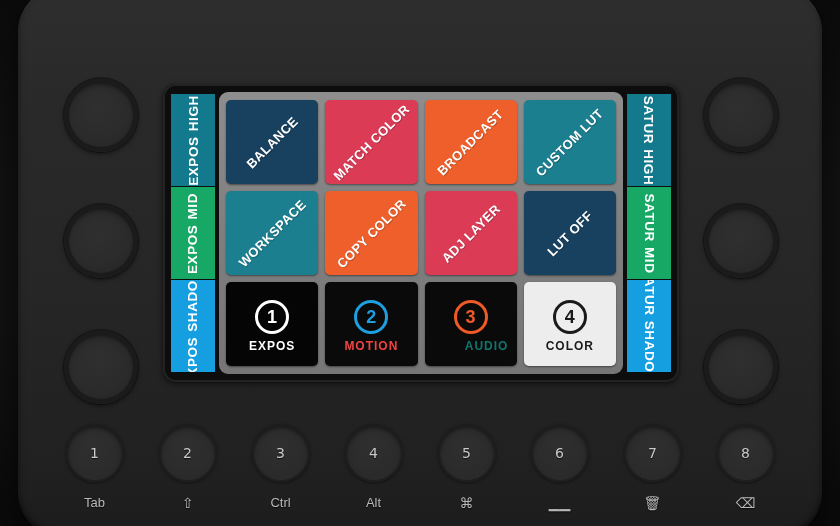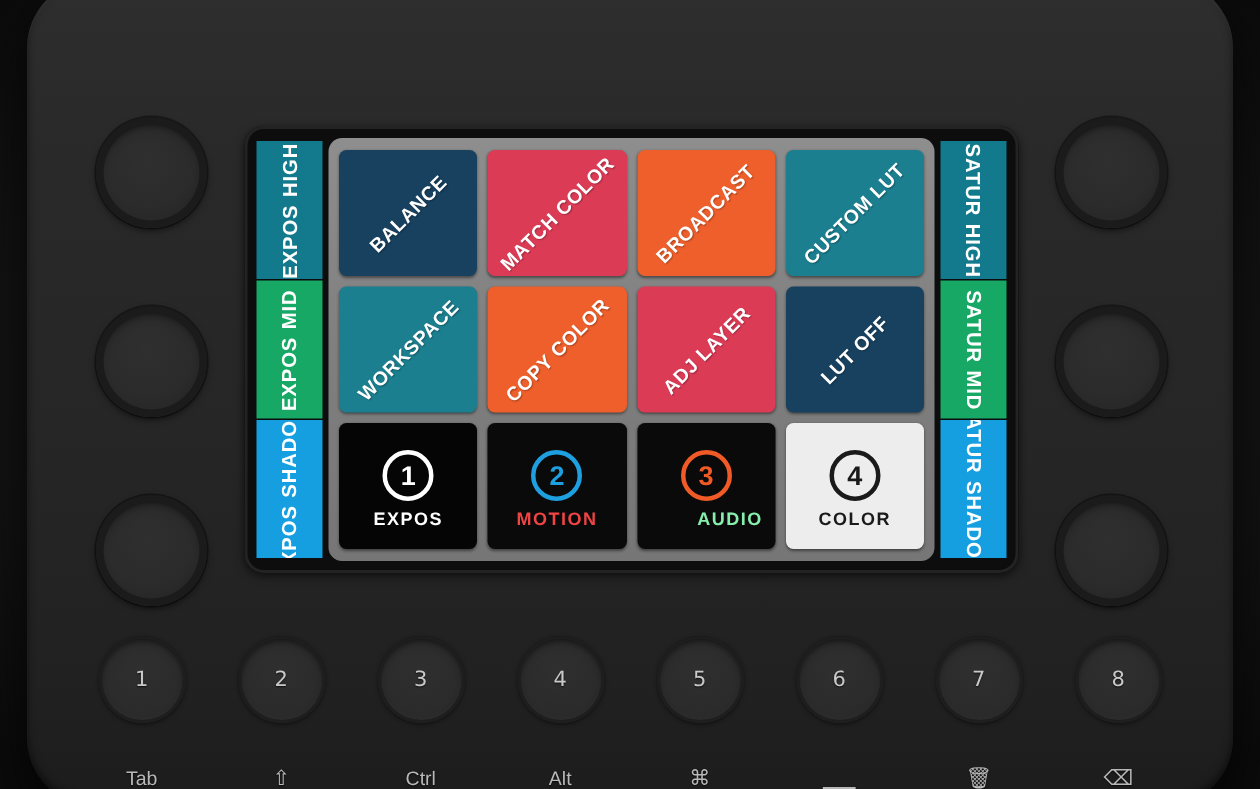--- a/index.html
+++ b/index.html
@@ -221,21 +221,21 @@
     align-items: center;
     justify-content: center;
     color: #c9c9c9;
     font-size: 14px;
     font-weight: 400;
     font-family: "DejaVu Sans", sans-serif;
     text-shadow: 0 1px 1px rgba(0,0,0,0.7);
   }
 
   .btn-sub {
-    margin-top: 29px;
+    margin-top: 13px;
     color: #b8b8b8;
     font-size: 13px;
     font-weight: 400;
     font-family: "Liberation Sans", sans-serif;
     text-shadow: 0 1px 1px rgba(0,0,0,0.7);
     line-height: 1;
     height: 15px;
     display: flex;
     align-items: center;
   }
@@ -326,21 +326,21 @@
         <div class="tile tile-mode" style="background: rgb(10, 10, 10); color: rgb(30, 159, 224);">
           <div class="mode-circle" style="color: rgb(30, 159, 224);">
             <span>2</span>
           </div>
           <div class="mode-name" style="color: #ef4444;">MOTION</div>
         </div>
         <div class="tile tile-mode" style="background: rgb(10, 10, 10); color: rgb(239, 90, 39);">
           <div class="mode-circle" style="color: rgb(239, 90, 39);">
             <span>3</span>
           </div>
-          <div class="mode-name" style="color: #86efac; margin-left: 32px;">AUDIO</div>
+          <div class="mode-name" style="color: #0f766e; margin-left: 32px;">AUDIO</div>
         </div>
         <div class="tile tile-mode" style="background: rgb(237, 237, 237); color: rgb(26, 26, 26);">
           <div class="mode-circle" style="color: rgb(26, 26, 26);">
             <span>4</span>
           </div>
           <div class="mode-name" style="color: rgb(26, 26, 26); text-align: right;">COLOR</div>
         </div>
       </div>
 
     </div>

